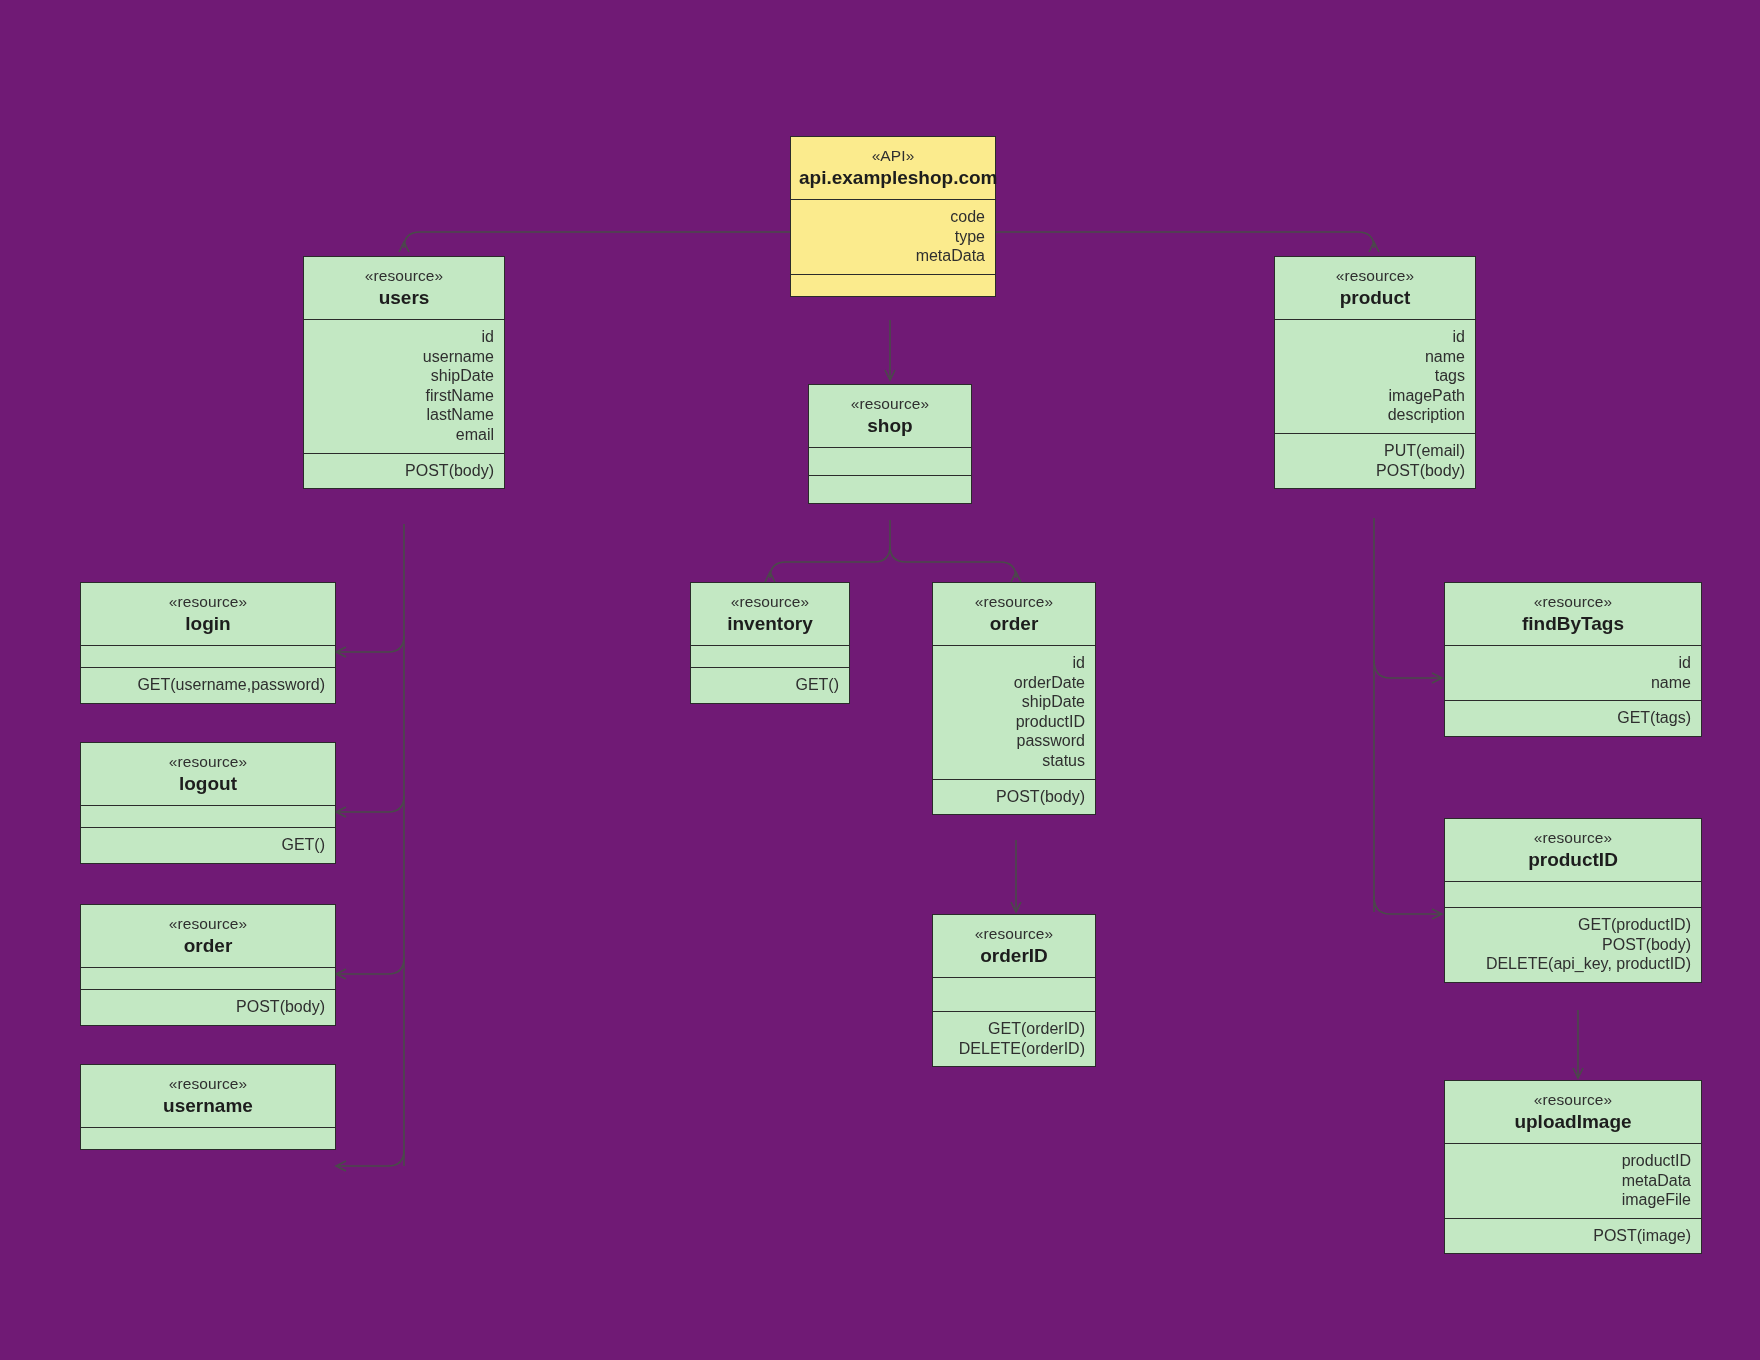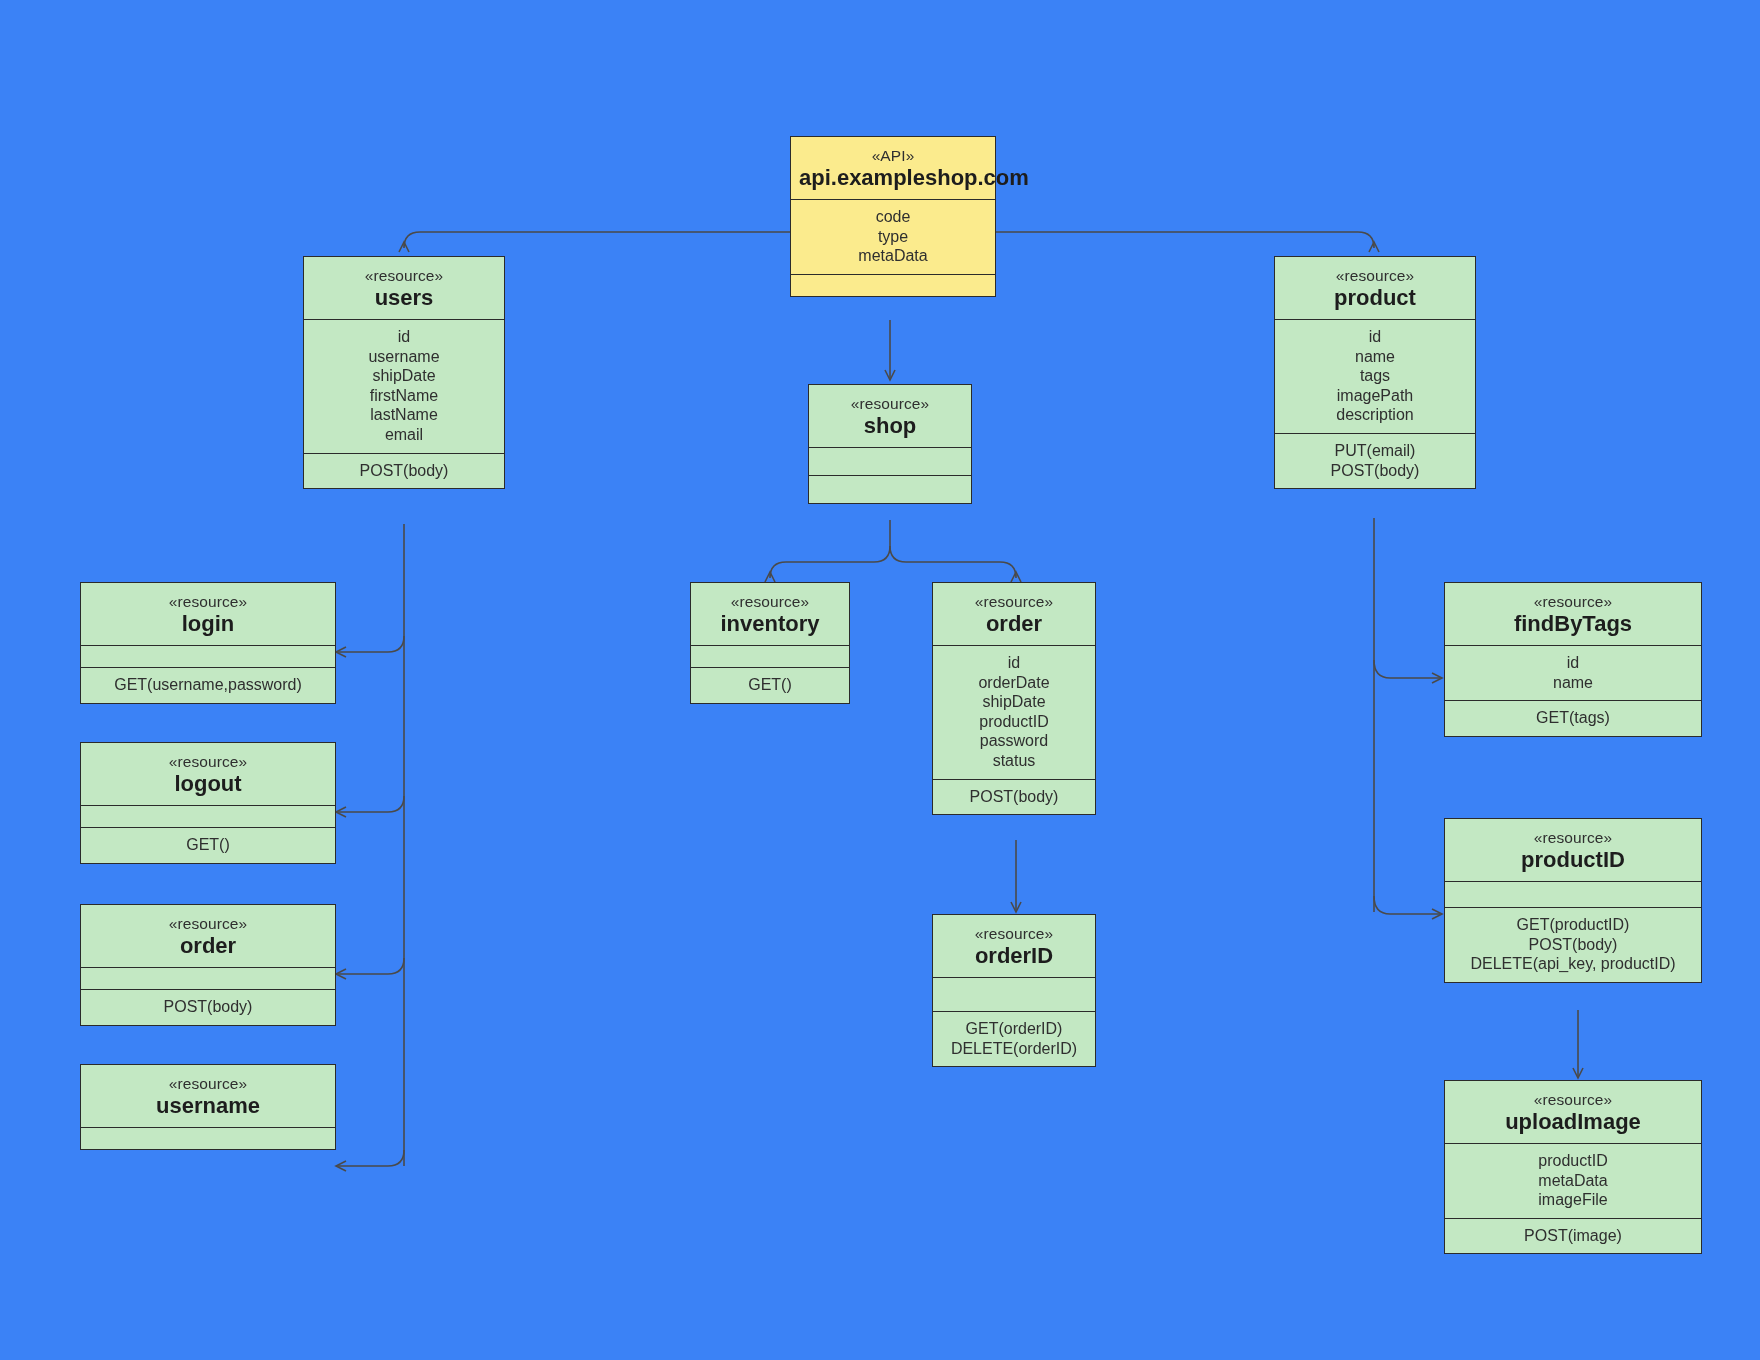--- a/index.html
+++ b/index.html
@@ -10,21 +10,21 @@
   body {
     font-family: "Liberation Sans", sans-serif;
     width: 1760px;
     height: 1360px;
     overflow: hidden;
   }
   #canvas {
     position: relative;
     width: 1760px;
     height: 1360px;
-    background: #3b82f6;
+    background: #701a75;
   }
   #edges {
     position: absolute;
     left: 0;
     top: 0;
     width: 1760px;
     height: 1360px;
     pointer-events: none;
   }
   .node {
@@ -50,31 +50,31 @@
     text-align: center;
     padding: 9px 8px 10px 8px;
   }
   .stereotype {
     font-size: 15.5px;
     color: #2f2f2f;
     line-height: 20px;
     letter-spacing: 0.1px;
   }
   .name {
-    font-size: 22px;
+    font-size: 19px;
     font-weight: bold;
     color: #1d1d1d;
     line-height: 22px;
     margin-top: 1px;
   }
   .attrs, .ops {
     font-size: 16px;
     color: #2f2f2f;
     line-height: 19.6px;
-    text-align: center;
+    text-align: right;
   }
   .attrs div, .ops div {
     white-space: nowrap;
   }
   .empty {
     min-height: 16px;
   }
 </style>
 </head>
 <body>

